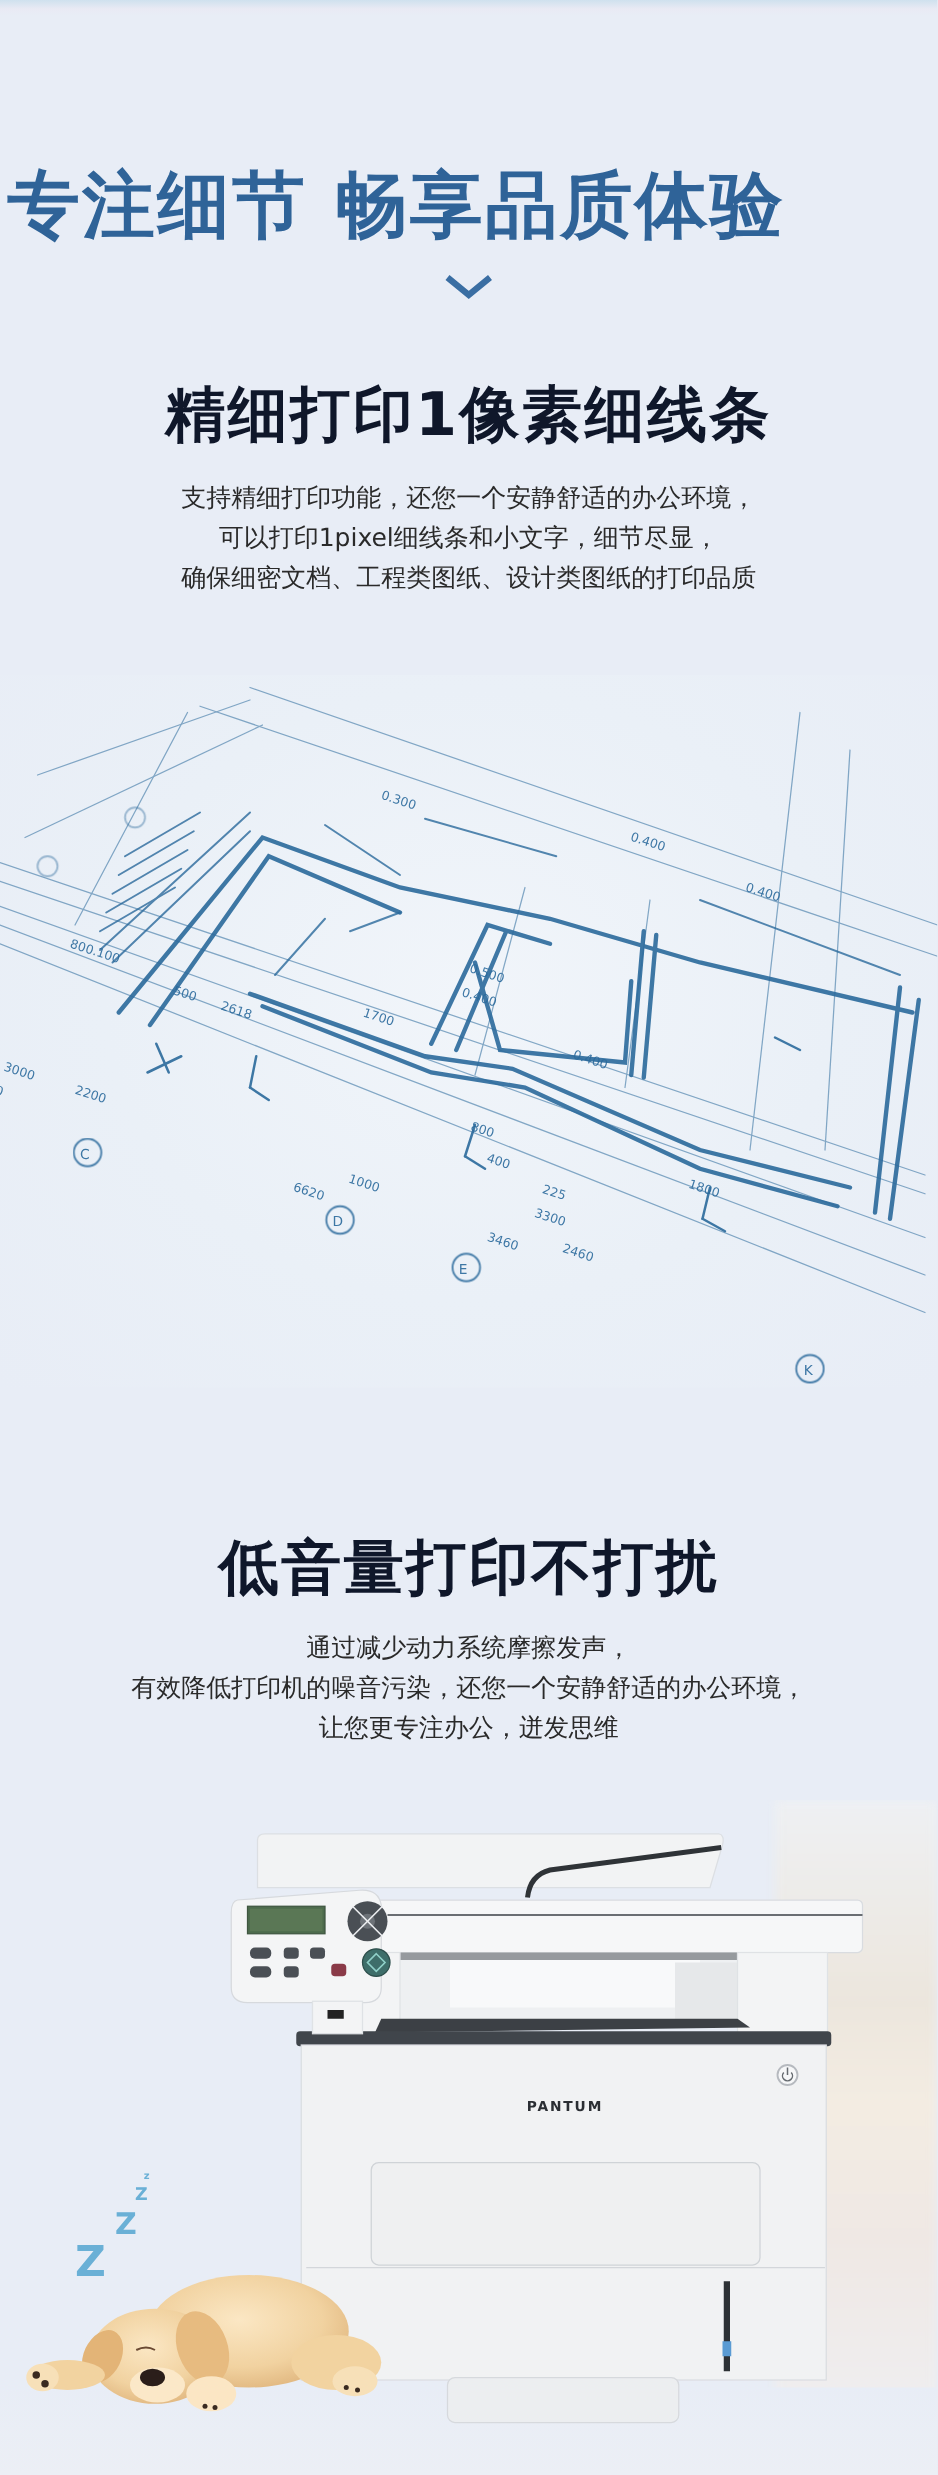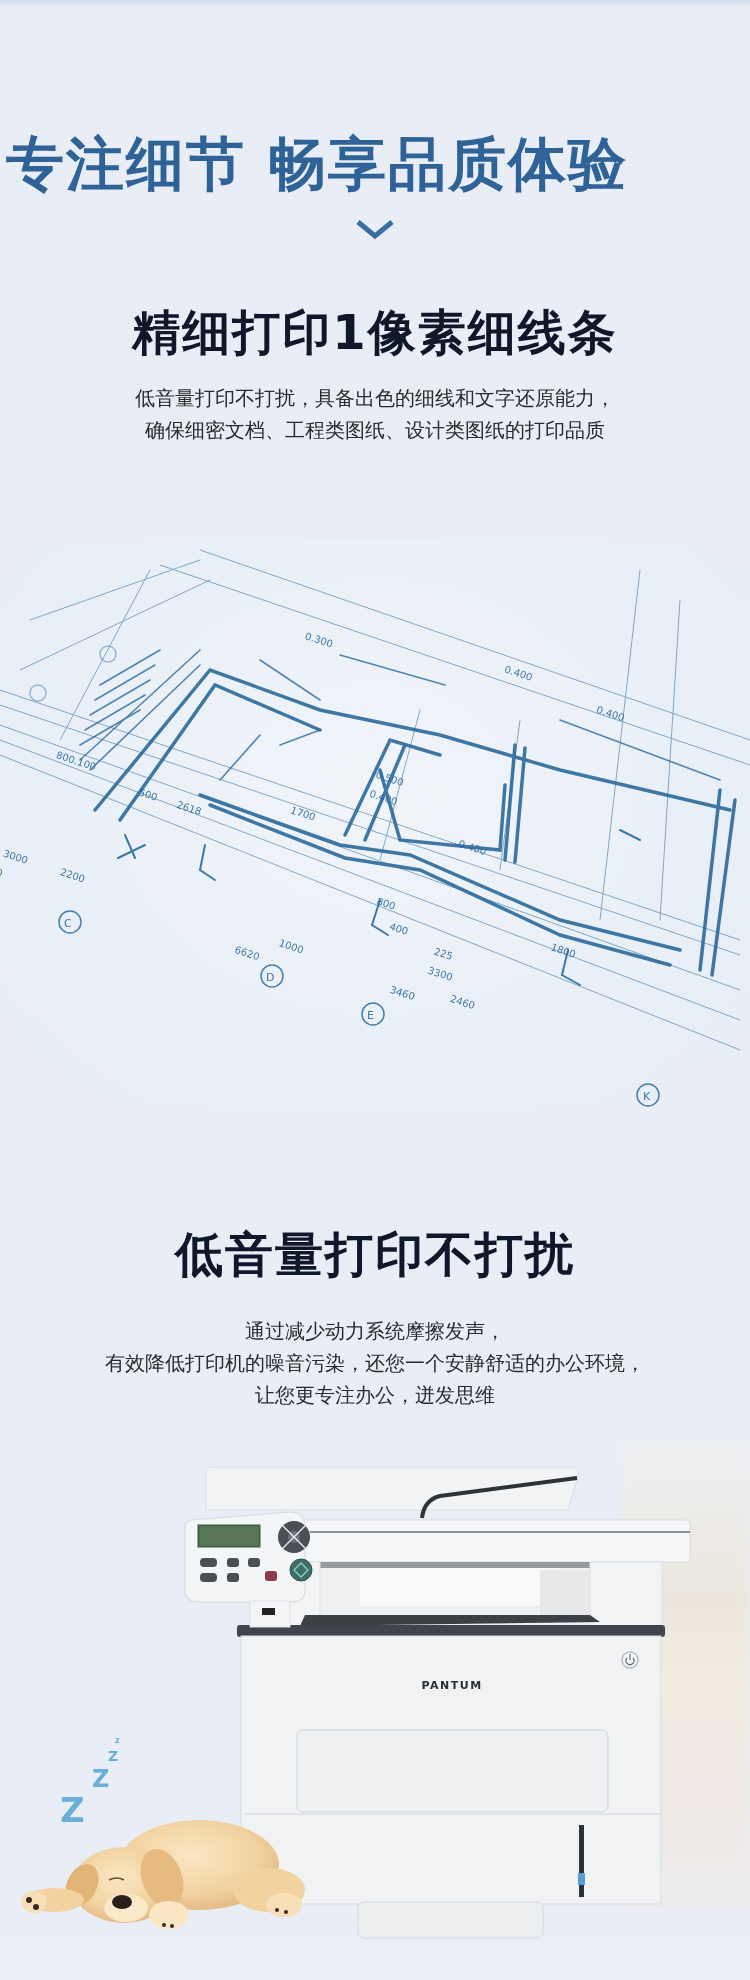--- a/index.html
+++ b/index.html
@@ -58,21 +58,22 @@
 <div class="topstrip"></div>
 
 <h1 class="main-title">专注细节 畅享品质体验</h1>
 
 <svg class="chevron" viewBox="0 0 40 24">
   <polyline points="3,4 20,18 37,4" fill="none" stroke="#3a6ea3" stroke-width="5" stroke-linejoin="miter"></polyline>
 </svg>
 
 <h2 class="section-title" style="top: 300px;">精细打印1像素细线条</h2>
 <div class="section-desc" style="top: 382px;">
-  <div>低音量打印不打扰，具备出色的细线和文字还原能力，</div>
+  <div>支持精细打印功能，还您一个安静舒适的办公环境，</div>
+  <div>可以打印1pixel细线条和小文字，细节尽显，</div>
   <div>确保细密文档、工程类图纸、设计类图纸的打印品质</div>
 </div>
 
 <div class="blueprint">
   <svg width="750" height="570" viewBox="0 0 750 570">
     <g fill="none" stroke="#2b6a9c" stroke-linecap="round">
 
       <g stroke-width="1" opacity="0.55">
         <line x1="0" y1="150" x2="740" y2="400"></line>
         <line x1="0" y1="165" x2="740" y2="415"></line>
@@ -170,21 +171,21 @@
         <text x="360" y="170" font-size="10">1700</text>
         <text x="250" y="200" font-size="10">2618</text>
         <text x="210" y="200" font-size="10">500</text>
         <text x="120" y="190" font-size="10">800.100</text>
       </g>
     </g>
   </svg>
 </div>
 
 <h2 class="section-title" style="top: 1222px;">低音量打印不打扰</h2>
-<div class="section-desc" style="top: 1302px; margin-top: 13px;">
+<div class="section-desc" style="top: 1302px;">
   <div>通过减少动力系统摩擦发声，</div>
   <div>有效降低打印机的噪音污染，还您一个安静舒适的办公环境，</div>
   <div>让您更专注办公，迸发思维</div>
 </div>
 
 <div class="printer-scene">
   <div class="bg-blur"></div>
   <div class="floor"></div>
 
   <svg width="750" height="540" viewBox="0 0 750 540" style="position:absolute;left:0;top:0;">

